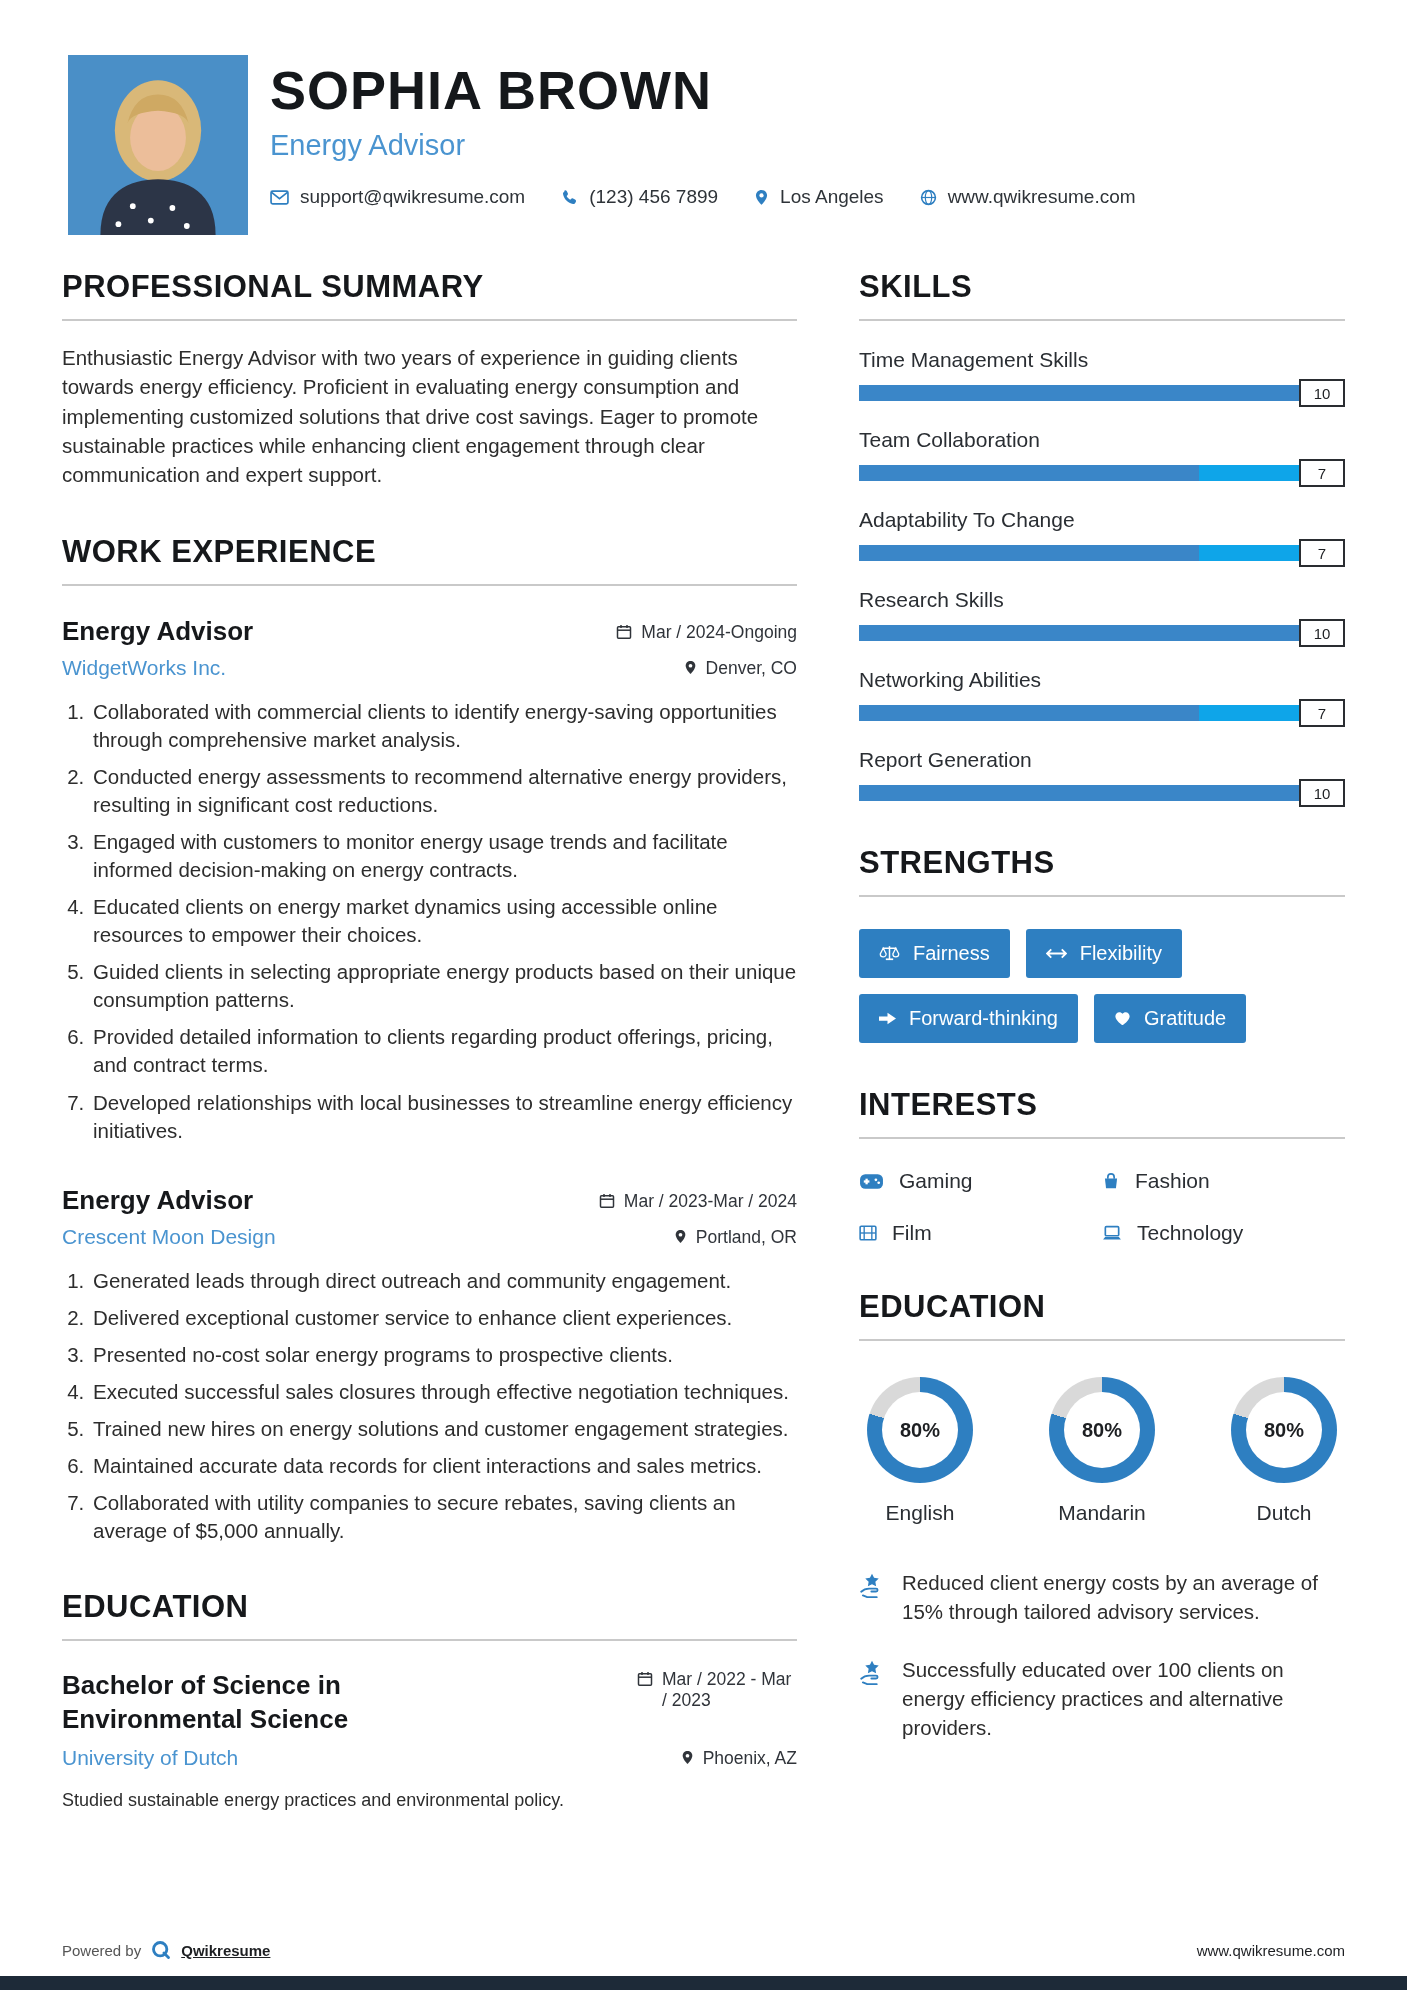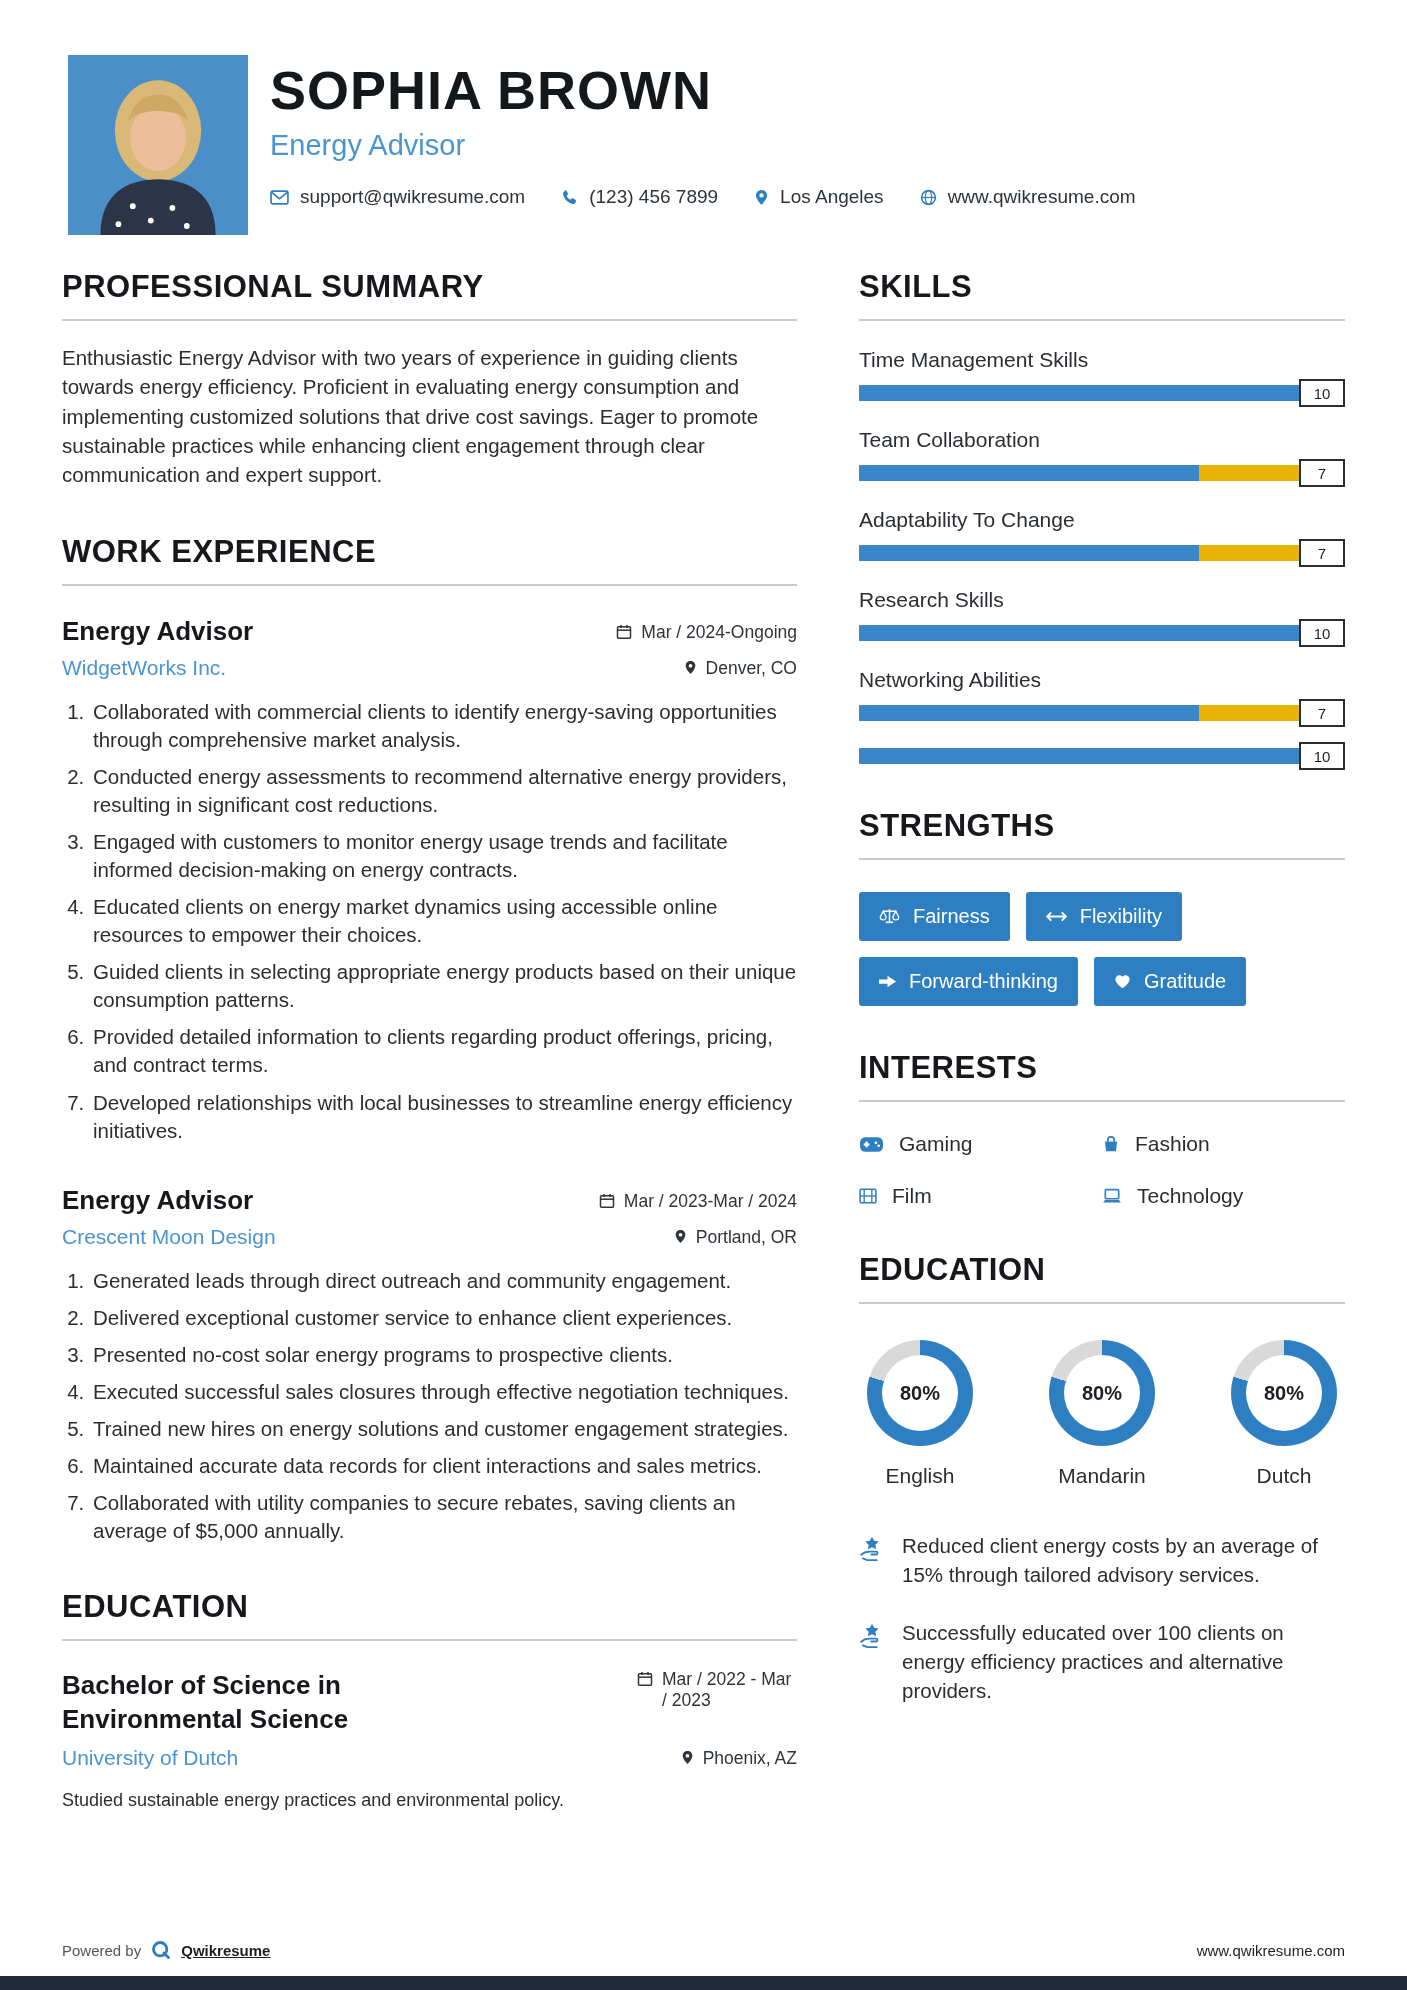--- a/index.html
+++ b/index.html
@@ -47,21 +47,21 @@
 
   
   .edu-head { display:flex; justify-content:space-between; margin-top:28px; }
   .degree { font-size:26px; font-weight:700; color:#16181b; margin:0; width:440px; line-height:1.3; }
   .edu-date { max-width:160px; }
   .edu-desc { font-size:18px; color:#2d2d2d; margin:20px 0 0; }
 
   
   .skill { margin-top:27px; }
   .skill-name { font-size:21px; color:#2a2e33; margin-bottom:13px; }
-  .skill-bar { position:relative; height:16px; background:#eab308;text-decoration:underline; }
+  .skill-bar { position:relative; height:16px; background:#0ea5e9;text-decoration:underline; }
   .skill-fill { height:100%; background:#3a86c8; }
   .skill-badge {
     position:absolute; right:0; top:-6px; width:46px; height:28px;
     background:#fff; border:2px solid #2a2d31; display:flex; align-items:center;
     justify-content:center; font-size:15px; color:#1d1f22;
   }
 
   
   .interests-grid { display:grid; grid-template-columns:1fr 1fr; row-gap:28px; margin-top:30px; }
   .interest { display:flex; align-items:center; gap:15px; font-size:21px; color:#2a2e33; }
@@ -297,20 +297,21 @@
             </div>
           </div>
           <div class="skill">
             <div class="skill-name">Networking Abilities</div>
             <div class="skill-bar">
               <div class="skill-fill" style="width: 70%;"></div>
               <div class="skill-badge">7</div>
             </div>
           </div>
           <div class="skill">
+            <div class="skill-name">Report Generation</div>
             <div class="skill-bar">
               <div class="skill-fill" style="width: 100%;"></div>
               <div class="skill-badge">10</div>
             </div>
           </div>
         </div>
 
         <div class="section">
           <h2 class="section-heading">STRENGTHS</h2>
           <div class="chips">

